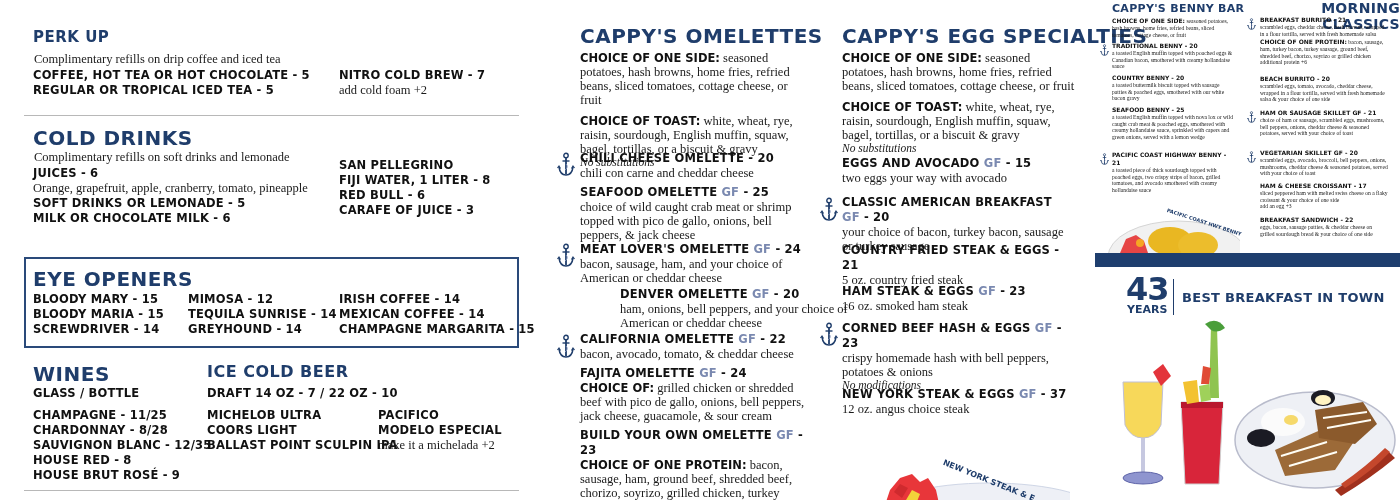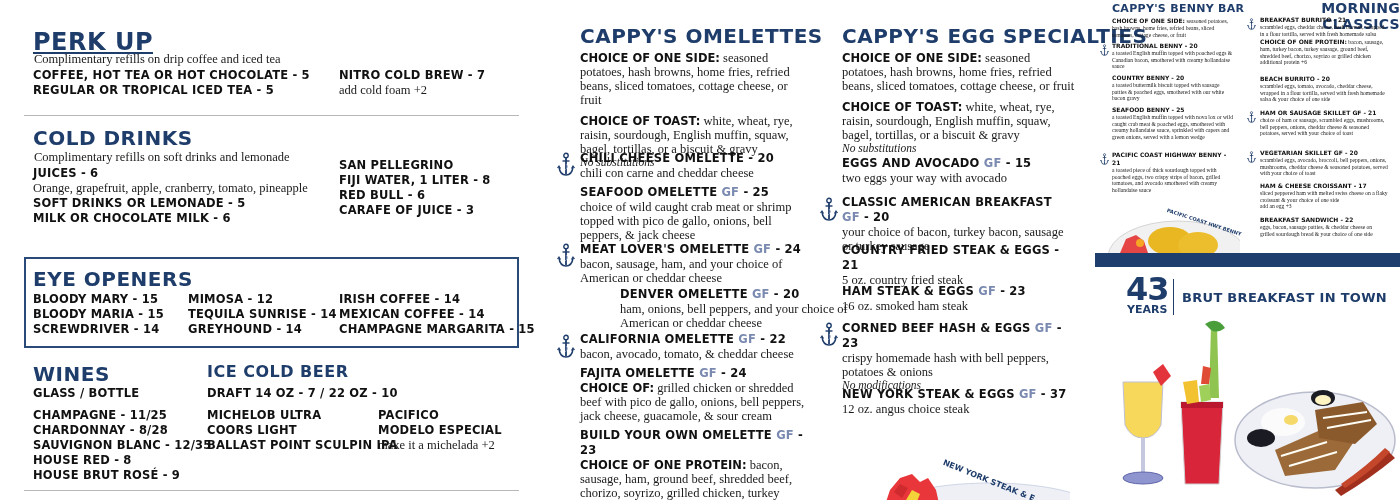--- a/index.html
+++ b/index.html
@@ -10,21 +10,21 @@
   .item { font-family: "DejaVu Sans", sans-serif; font-weight: bold; font-size: 11.5px; text-transform: uppercase; color: #111; line-height: 15px; letter-spacing: 0.2px; }
   .desc { font-family: "Liberation Serif", serif; font-size: 12.5px; color: #1a1a1a; line-height: 14px; }
   .note { font-family: "Liberation Serif", serif; font-style: italic; font-size: 11.5px; color: #1a1a1a; line-height: 13px; }
   .gf { color: #7a89b0; }
   .lbl { font-family: "DejaVu Sans", sans-serif; font-weight: bold; font-size: 11.5px; text-transform: uppercase; color: #111; }
 
   .abs { position: absolute; }
   .hr { position: absolute; height: 1px; background: #b8b8b8; }
 
   
-  #perk-title { left: 33px; top: 28px; font-size: 24px; text-decoration: underline; }
+  #perk-title { left: 33px; top: 28px; font-size: 15px; }
   #cold-title { left: 33px; top: 126px; font-size: 20px; }
   #eye-box { left: 24px; top: 257px; width: 495px; height: 91px; border: 2px solid #2a4a7a; }
   #eye-title { left: 33px; top: 267px; font-size: 20px; }
   #wine-title { left: 33px; top: 362px; font-size: 20px; }
   #beer-title { left: 207px; top: 362px; font-size: 16px; }
 
   .col { position: absolute; }
 
   
   .anchor { position: absolute; width: 18px; height: 26px; }
@@ -321,21 +321,21 @@
 
 <div class="abs" style="left:1260px;top:216px;width:128px;">
   <div class="mini-item">BREAKFAST SANDWICH - 22</div>
   <div class="mini-desc">eggs, bacon, sausage patties, &amp; cheddar cheese on grilled sourdough bread &amp; your choice of one side</div>
 </div>
 
 <div id="band" class="abs"></div>
 <div id="years-num" class="abs">43</div>
 <div id="years-lbl" class="abs">YEARS</div>
 <div id="years-div" class="abs"></div>
-<div id="best-lbl" class="abs">BRUT BREAKFAST IN TOWN</div>
+<div id="best-lbl" class="abs">BEST BREAKFAST IN TOWN</div>
 
 <div class="abs" style="left:1105px;top:320px;width:295px;height:180px;">
   <svg width="295" height="180" viewBox="0 0 295 180">
 
     <path d="M18 62 L58 62 L56 105 Q50 118 38 118 Q26 118 20 105 Z" fill="#f7d85a" stroke="#bfbfd6" stroke-width="1"></path>
     <rect x="36" y="118" width="4" height="38" fill="#c6c8e0"></rect>
     <ellipse cx="38" cy="158" rx="20" ry="6" fill="#8f95cf" stroke="#5e64a8"></ellipse>
     <path d="M48 52 L58 44 L66 56 L56 66 Z" fill="#e3343b"></path>
 
     <path d="M76 82 L118 82 L114 164 L80 164 Z" fill="#d8253a" stroke="#d0d0d0" stroke-width="1"></path>

